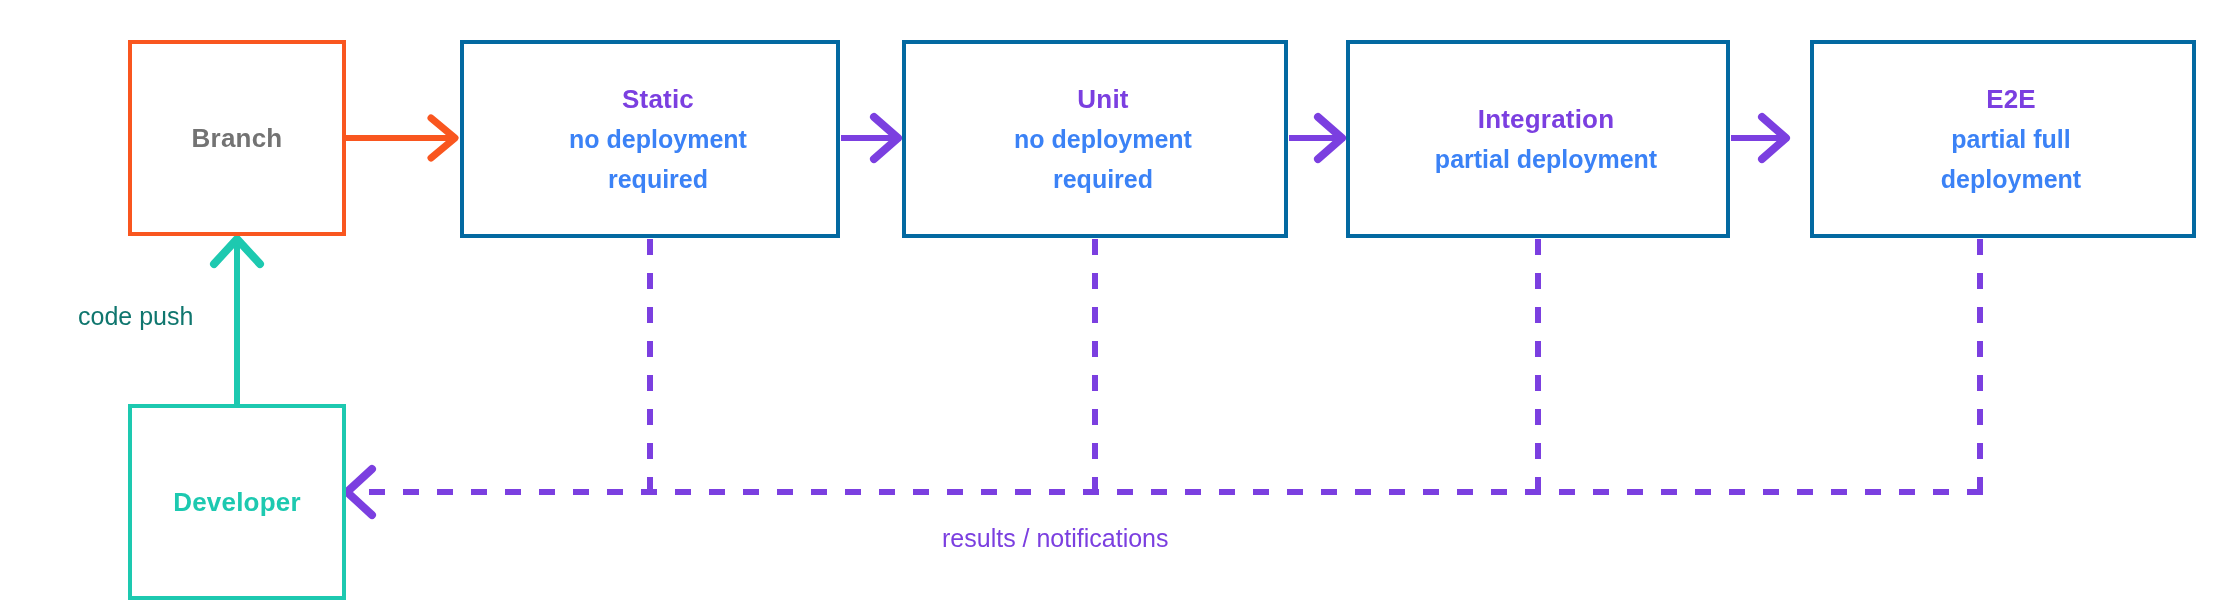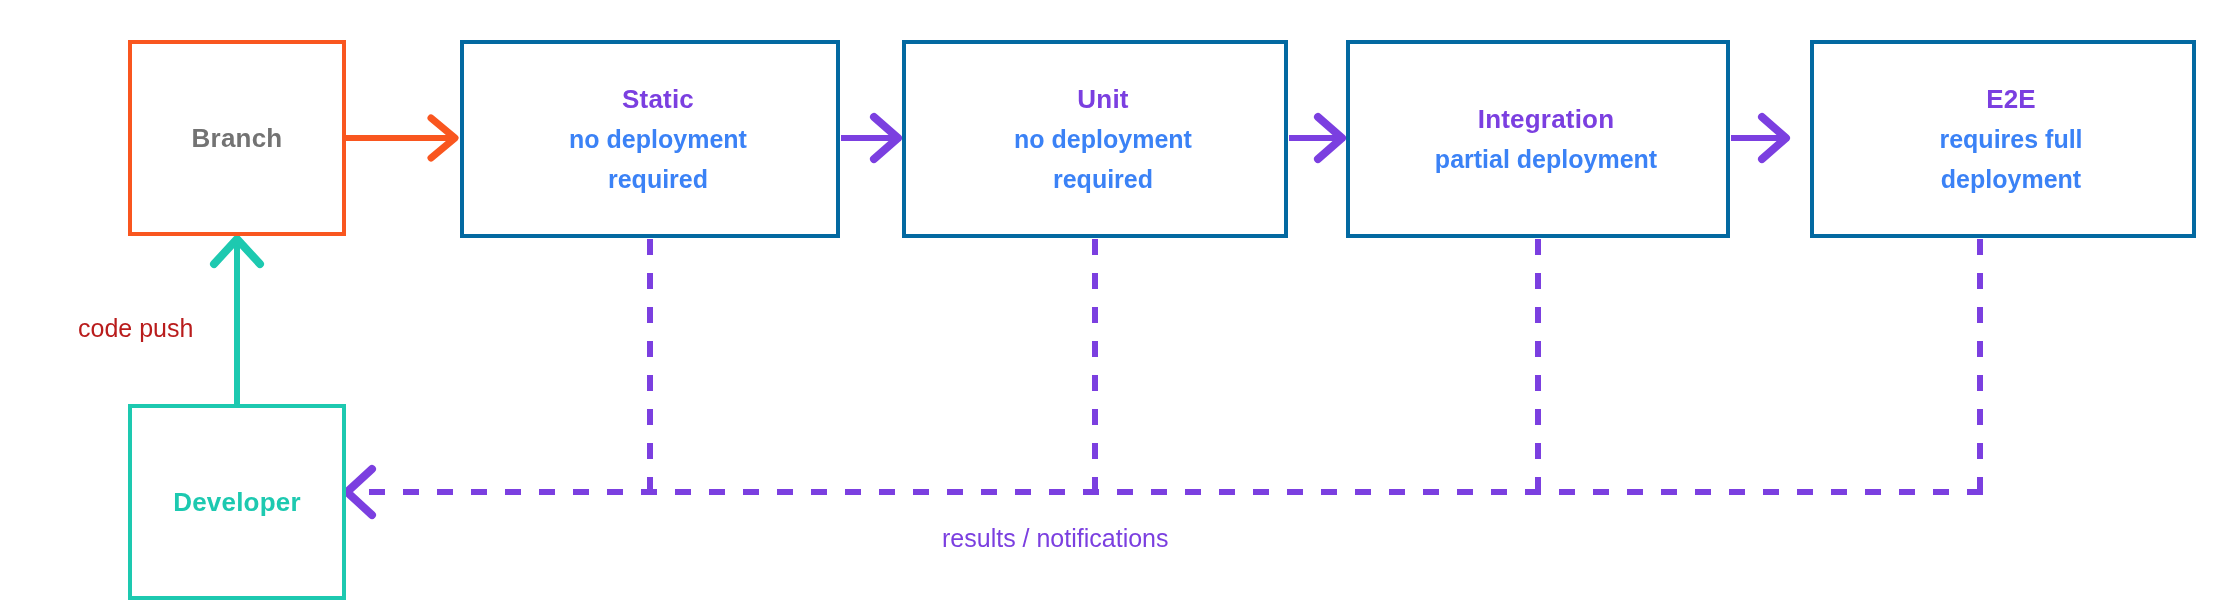--- a/index.html
+++ b/index.html
@@ -87,22 +87,21 @@
   
   .edge-label {
     position: absolute;
     font-size: 25px;
     line-height: 32px;
     white-space: nowrap;
   }
   #label-code-push {
     left: 78px;
     top: 300px;
-    color: #b91c1c;
-    margin-top: 12px;
+    color: #0f766e;
   }
   #label-results {
     left: 942px;
     top: 522px;
     color: #7B3FE0;
   }
 </style>
 </head>
 <body>
 
@@ -166,21 +165,21 @@
     <div class="node-sub">required</div>
   </div>
 
   <div class="node stage" id="node-integration">
     <div class="node-title">Integration</div>
     <div class="node-sub">partial deployment</div>
   </div>
 
   <div class="node stage" id="node-e2e">
     <div class="node-title">E2E</div>
-    <div class="node-sub">requires full</div>
+    <div class="node-sub">partial full</div>
     <div class="node-sub">deployment</div>
   </div>
 
   <div class="edge-label" id="label-code-push">code push</div>
 
   <div class="edge-label" id="label-results">results / notifications</div>
 
 </div>
 
 </body></html>

